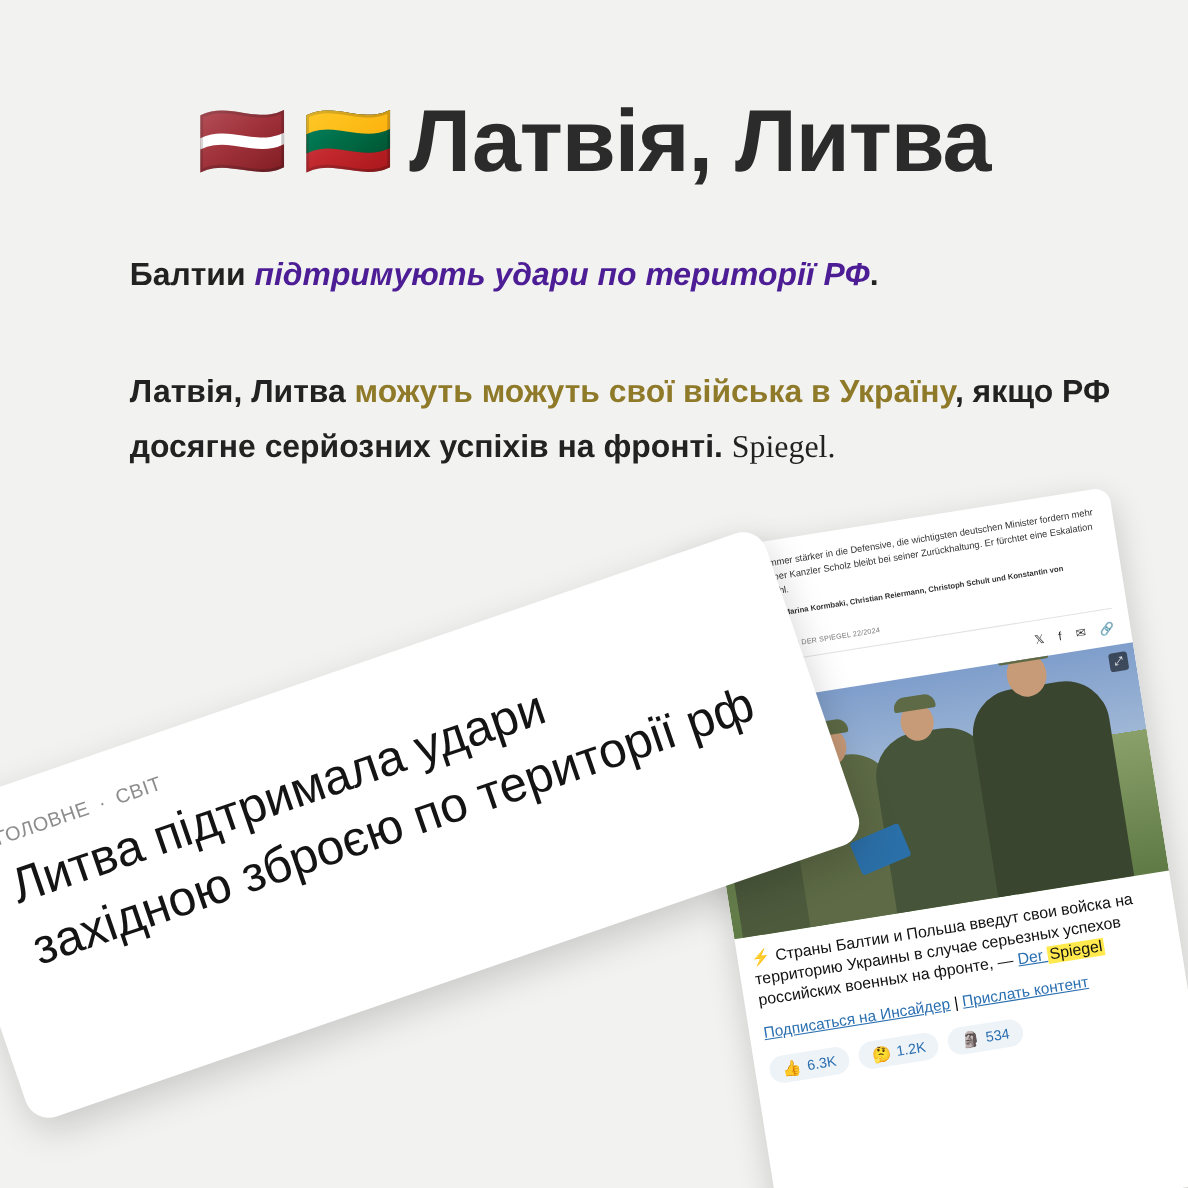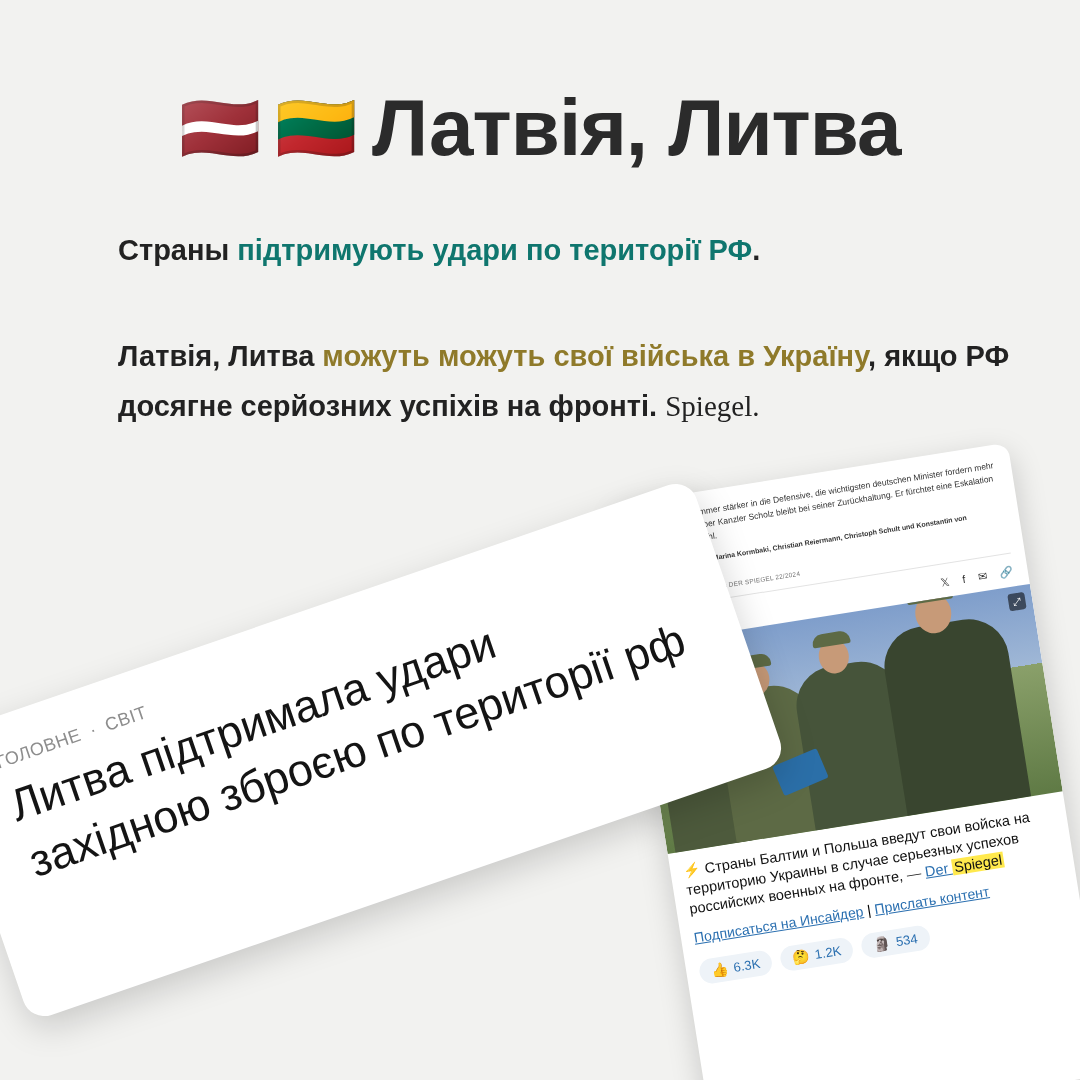--- a/index.html
+++ b/index.html
@@ -53,21 +53,22 @@
     width: 900px;
   }
   .line1 {
     font-size: 29px;
     font-weight: bold;
     color: #222;
     line-height: 1.3;
     margin: 0 0 62px 0;
   }
   .green {
-    color: #0f766e;
+    color: #4c1d95;
+    font-style: italic;
   }
   .line2 {
     font-size: 29px;
     font-weight: bold;
     color: #222;
     line-height: 1.72;
     margin: 0;
   }
   .gold {
     color: #8f7a2a;
@@ -282,21 +283,21 @@
 
 <div class="page">
 
   <div class="header">
     <span class="flag">🇱🇻</span>
     <span class="flag">🇱🇹</span>
     <span class="header-title">Латвія, Литва</span>
   </div>
 
   <div class="textblock">
-    <p class="line1"><span>Страны </span><span class="green">підтримують удари по території РФ</span><span>.</span></p>
+    <p class="line1"><span>Балтии </span><span class="green">підтримують удари по території РФ</span><span>.</span></p>
 
     <p class="line2"><span>Латвія, Литва </span><span class="gold">можуть можуть свої війська в Україну</span><span>, якщо РФ досягне серйозних успіхів на фронті</span><span>. </span><span class="serif-src">Spiegel.</span></p>
   </div>
 
   <div class="phone">
     <div class="phone-inner">
 
       <div class="de-article">
         <p class="de-lead">Die Ukraine gerät immer stärker in die Defensive, die wichtigsten deutschen Minister fordern mehr Geld und Waffen, aber Kanzler Scholz bleibt bei seiner Zurückhaltung. Er fürchtet eine Eskalation – und die Europawahl.</p>
         <p class="de-byline">Von Matthias Gebauer, Marina Kormbaki, Christian Reiermann, Christoph Schult und Konstantin von Hammerstein</p>

